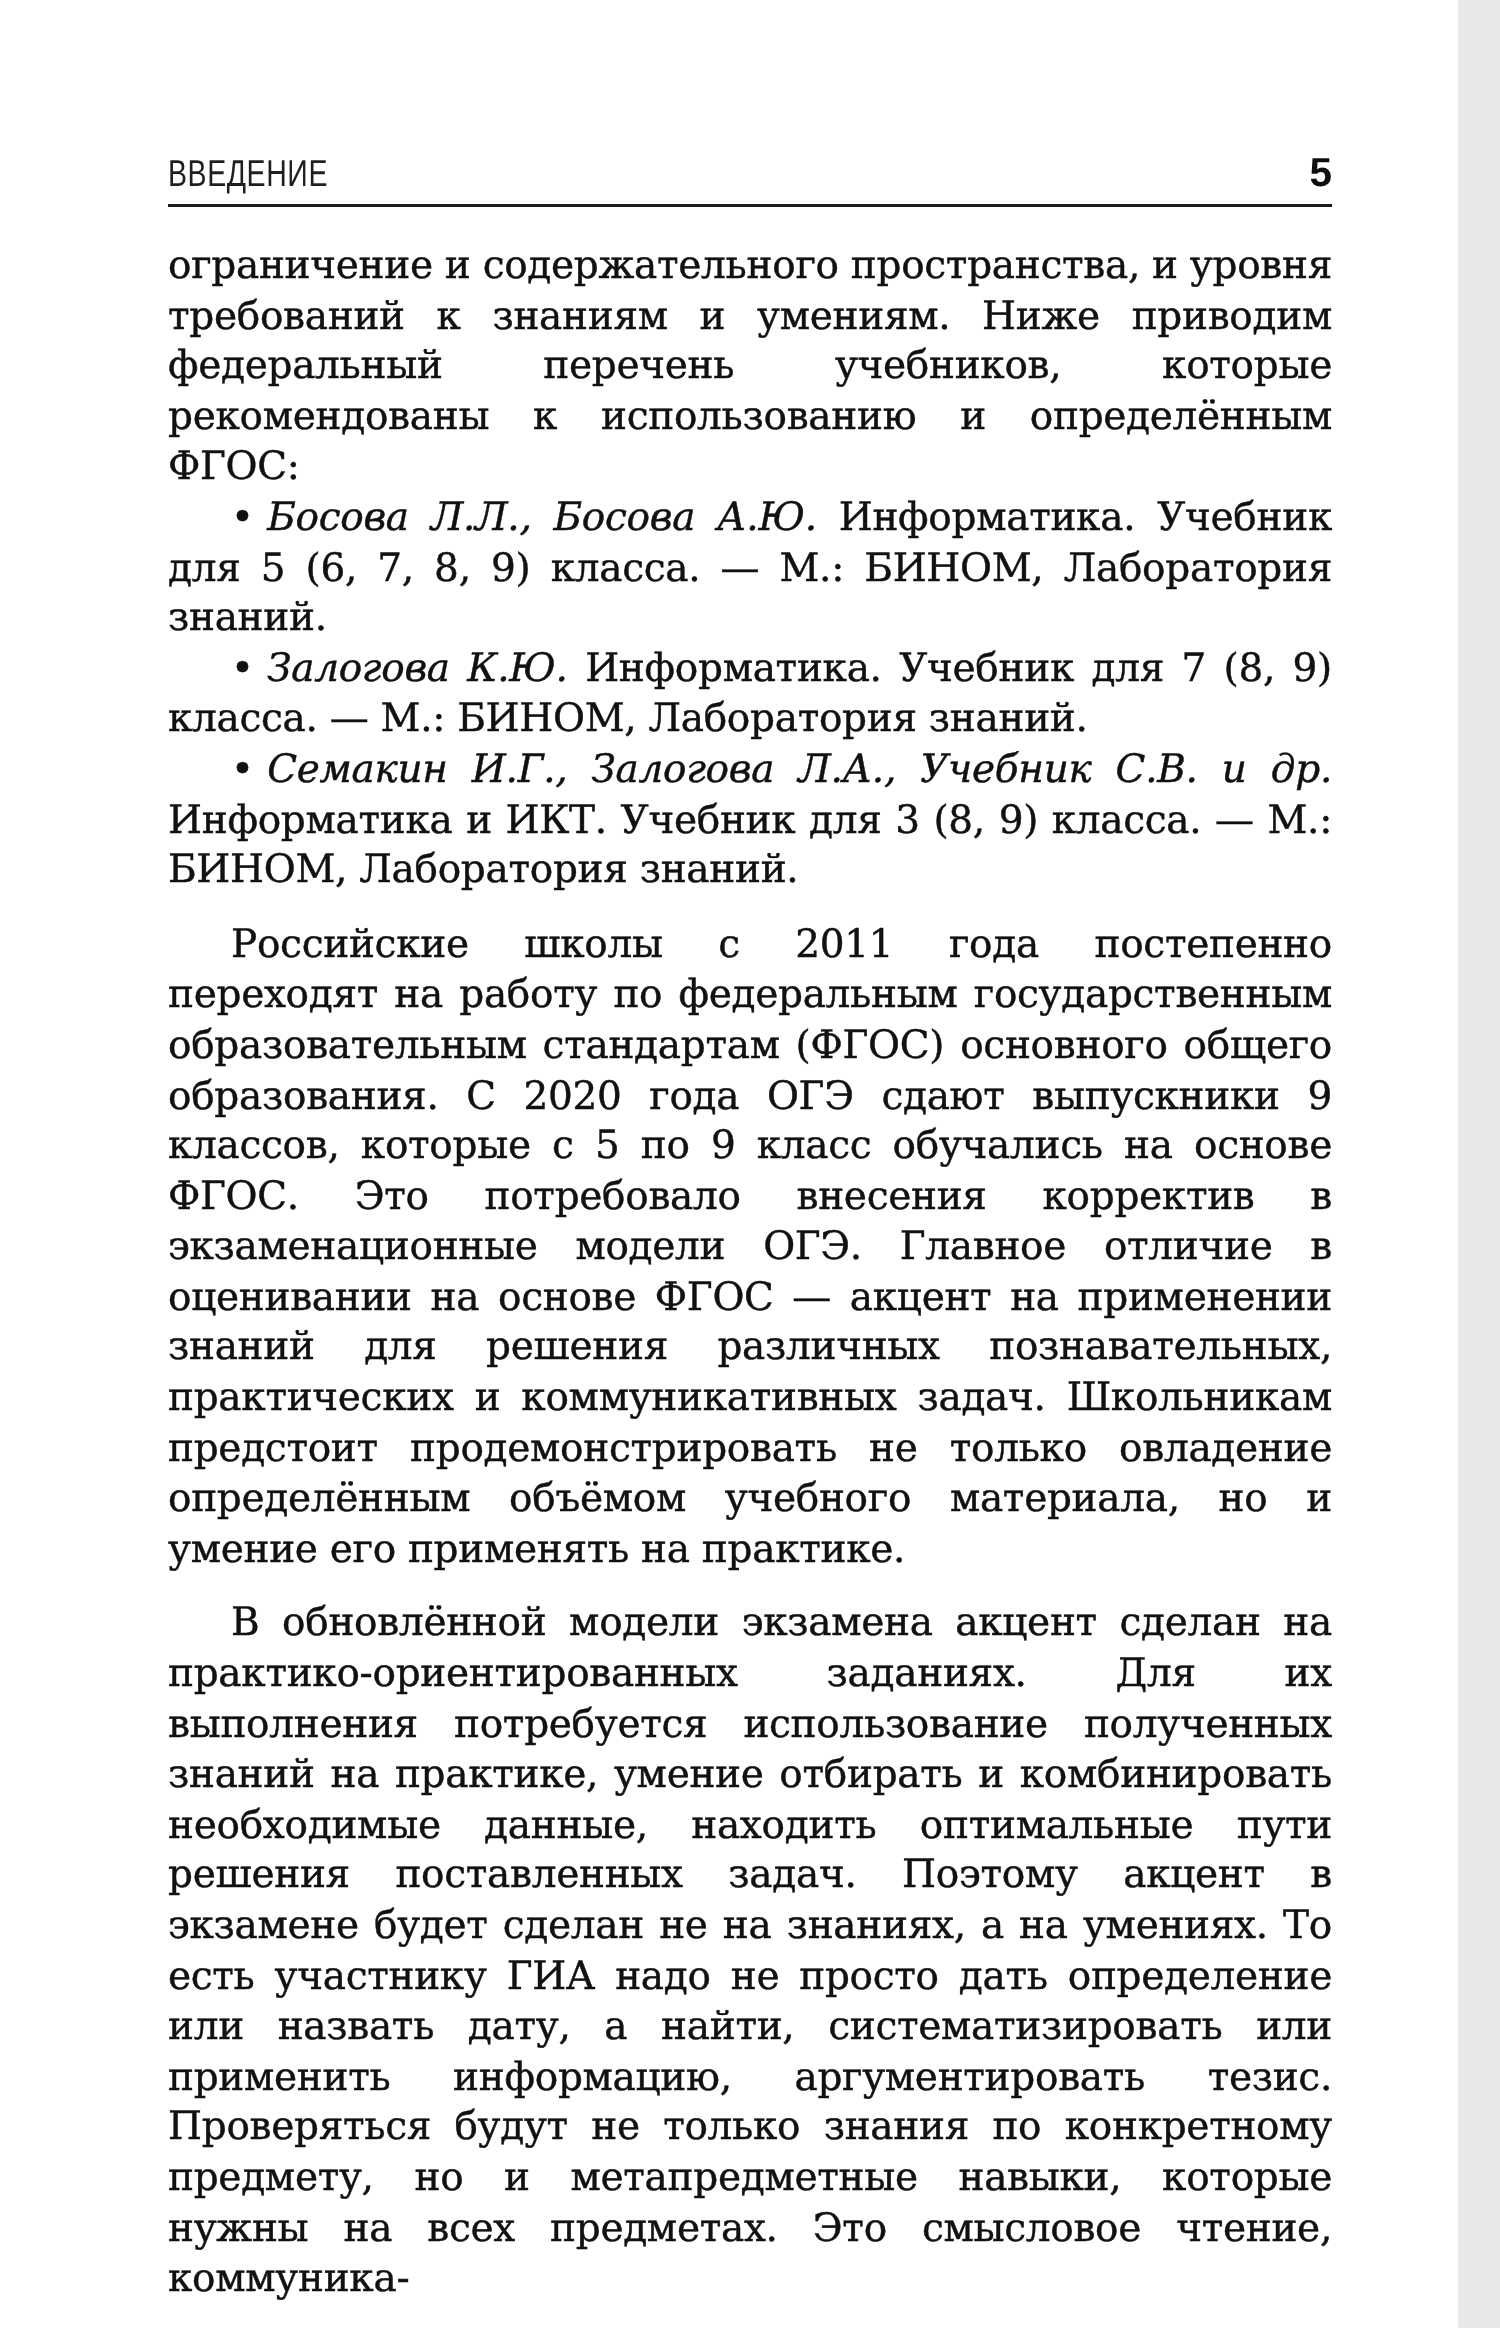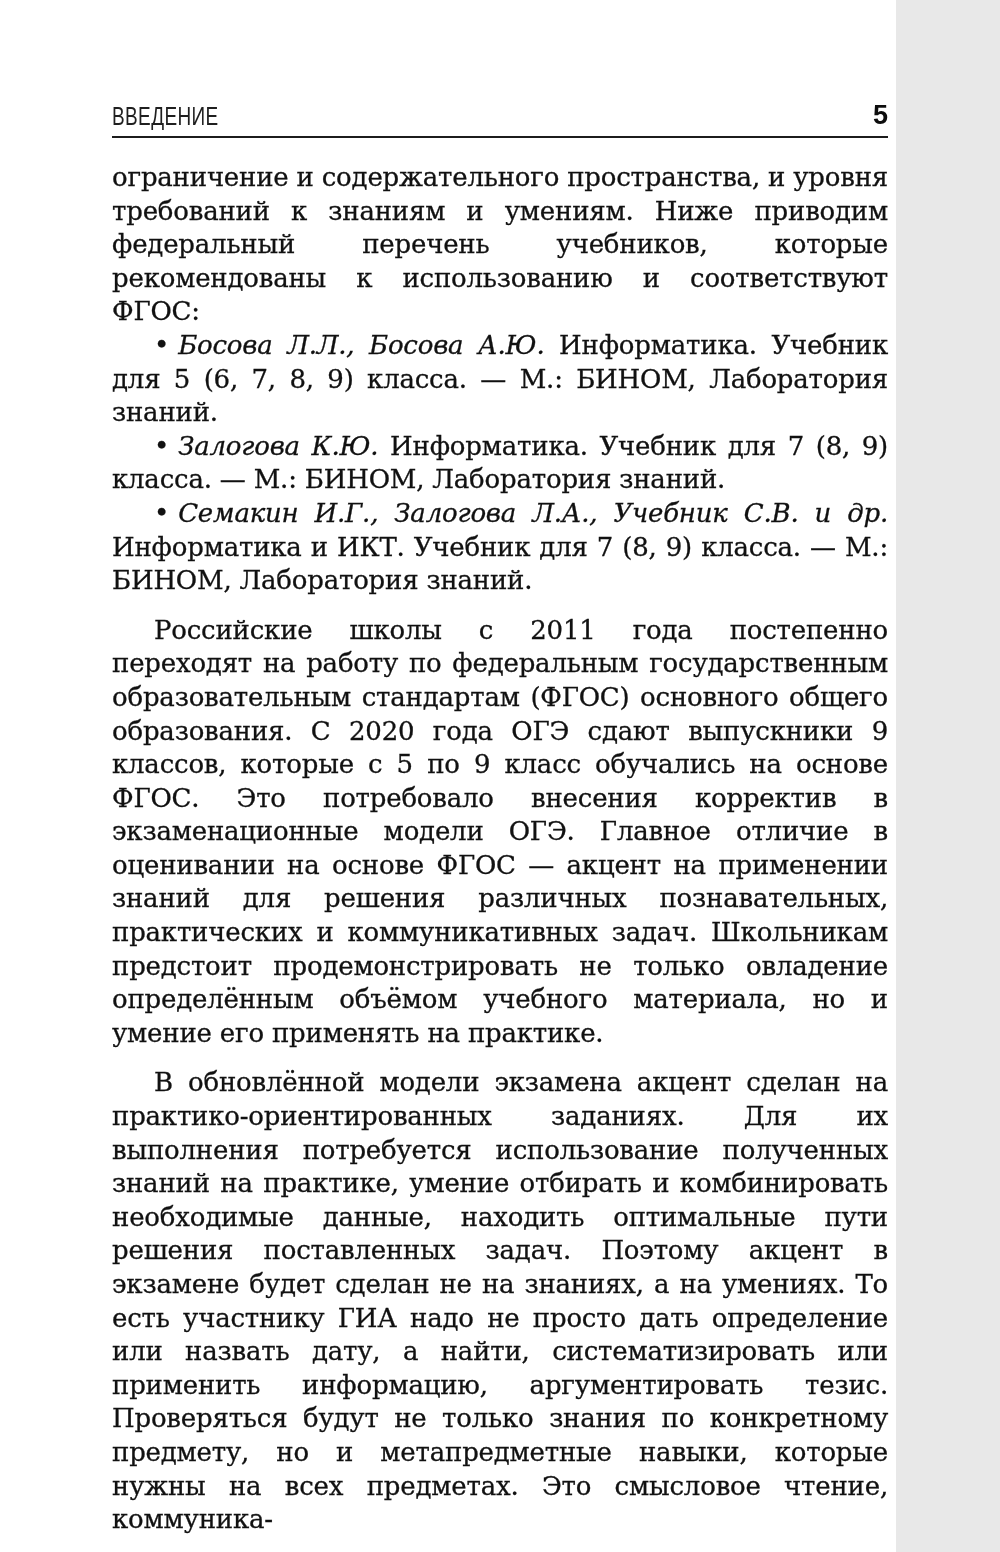--- a/index.html
+++ b/index.html
@@ -2,21 +2,21 @@
 <html lang="ru"><head>
 <meta charset="utf-8">
 <style>
   html, body {
     margin: 0;
     padding: 0;
     background: #e8e8e8;
   }
   .page {
     position: relative;
-    width: 896px;
+    width: 972px;
     height: 1552px;
     background: #ffffff;
     overflow: hidden;
     color: #111111;
     font-family: "DejaVu Serif", serif;
   }
   .content {
     position: absolute;
     left: 112px;
     top: 102px;
@@ -77,22 +77,22 @@
 <div class="page">
   <div class="content">
 
     <div class="running-head">
       <span class="head-title">ВВЕДЕНИЕ</span>
       <span class="head-page">5</span>
     </div>
 
     <article class="body-text">
 
-    <p class=""><span>ограничение и содержательного пространства, и уровня требований к знаниям и умениям. Ниже приводим федеральный перечень учебников, которые рекомендованы к использованию и соответствуют ФГОС:</span></p>
+    <p class=""><span>ограничение и содержательного пространства, и уровня требований к знаниям и умениям. Ниже приводим федеральный перечень учебников, которые рекомендованы к использованию и определённым ФГОС:</span></p>
         <p class="bullet-item"><span class="bullet">•</span><i>Босова Л.Л., Босова А.Ю.</i><span> Информатика. Учебник для 5 (6, 7, 8, 9) класса. — М.: БИНОМ, Лаборатория знаний.</span></p>
         <p class="bullet-item"><span class="bullet">•</span><i>Залогова К.Ю.</i><span> Информатика. Учебник для 7 (8, 9) класса. — М.: БИНОМ, Лаборатория знаний.</span></p>
-        <p class="bullet-item"><span class="bullet">•</span><i>Семакин И.Г., Залогова Л.А., Учебник С.В. и др.</i><span> Информатика и ИКТ. Учебник для 7 (8, 9) класса. — М.: БИНОМ, Лаборатория знаний.</span></p>
+        <p class="bullet-item"><span class="bullet">•</span><i>Семакин И.Г., Залогова Л.А., Учебник С.В. и др.</i><span> Информатика и ИКТ. Учебник для 3 (8, 9) класса. — М.: БИНОМ, Лаборатория знаний.</span></p>
         <p class="indent"><span>Российские школы с 2011 года постепенно переходят на работу по федеральным государственным образовательным стандартам (ФГОС) основного общего образования. С 2020 года ОГЭ сдают выпускники 9 классов, которые с 5 по 9 класс обучались на основе ФГОС. Это потребовало внесения корректив в экзаменационные модели ОГЭ. Главное отличие в оценивании на основе ФГОС — акцент на применении знаний для решения различных познавательных, практических и коммуникативных задач. Школьникам предстоит продемонстрировать не только овладение определённым объёмом учебного материала, но и умение его применять на практике.</span></p>
         <p class="indent"><span>В обновлённой модели экзамена акцент сделан на практико-ориентированных заданиях. Для их выполнения потребуется использование полученных знаний на практике, умение отбирать и комбинировать необходимые данные, находить оптимальные пути решения поставленных задач. Поэтому акцент в экзамене будет сделан не на знаниях, а на умениях. То есть участнику ГИА надо не просто дать определение или назвать дату, а найти, систематизировать или применить информацию, аргументировать тезис. Проверяться будут не только знания по конкретному предмету, но и метапредметные навыки, которые нужны на всех предметах. Это смысловое чтение, коммуника-</span></p>
       </article>
 
   </div>
 </div>
 
 </body></html>

